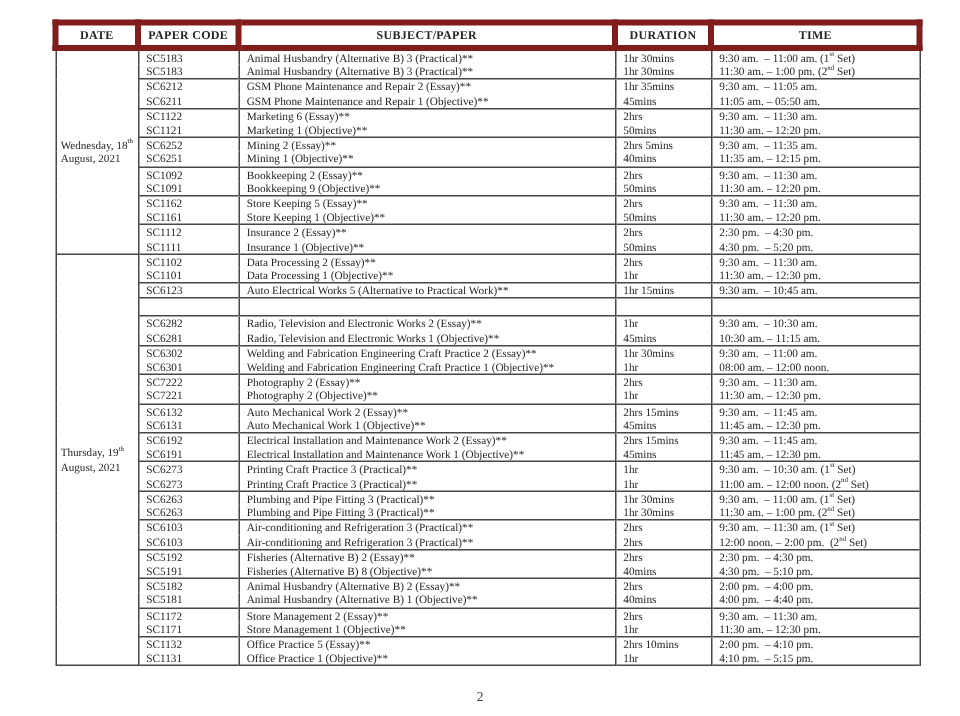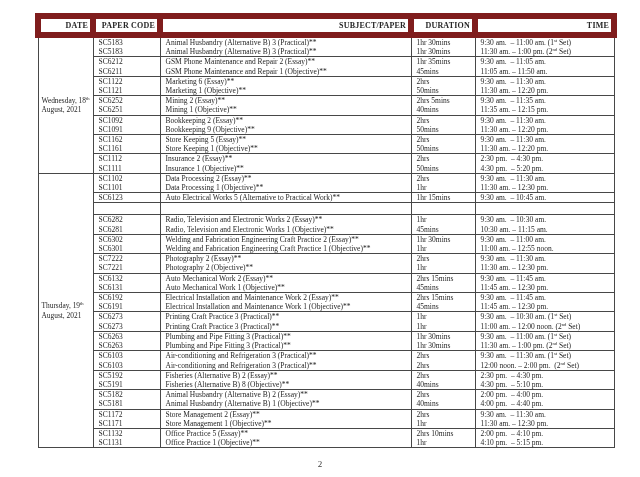--- a/index.html
+++ b/index.html
@@ -13,23 +13,23 @@
     position:absolute;left:35px;top:13px;width:576px;
     border-collapse:collapse;table-layout:fixed;
     border:1.4px solid #474747;
   }
   col.c-date{width:55px;}
   col.c-code{width:67px;}
   col.c-subject{width:251px;}
   col.c-duration{width:64px;}
   col.c-time{width:139px;}
   th{
-    border:6px solid #7f1d1d;
+    border:4px solid #7f1d1d;
     font-size:8px;font-weight:bold;letter-spacing:.2px;
-    height:13px;text-align:right;padding:0 2px;
+    height:13px;text-align:center;padding:0 2px;
     white-space:nowrap;overflow:hidden;margin-top:24px;
   }
   td{
     border-left:1px solid #474747;border-right:1px solid #474747;
     font-size:7.5px;height:9px;line-height:9.2px;
     padding:0 1px 0 5px;vertical-align:middle;
     white-space:pre;overflow:hidden;
   }
   tr.group-start td{border-top:1px solid #474747;}
   tr.spacer td{height:11px;}
@@ -81,21 +81,21 @@
         <tr class="group-start">
           <td>SC6212</td>
           <td>GSM Phone Maintenance and Repair 2 (Essay)**</td>
           <td>1hr 35mins</td>
           <td>9:30 am.  – 11:05 am.</td>
         </tr>
         <tr>
           <td>SC6211</td>
           <td>GSM Phone Maintenance and Repair 1 (Objective)**</td>
           <td>45mins</td>
-          <td>11:05 am. – 11:50 am.</td>
+          <td>11:05 am. – 05:50 am.</td>
         </tr>
         <tr class="group-start">
           <td>SC1122</td>
           <td>Marketing 6 (Essay)**</td>
           <td>2hrs</td>
           <td>9:30 am.  – 11:30 am.</td>
         </tr>
         <tr>
           <td>SC1121</td>
           <td>Marketing 1 (Objective)**</td>
@@ -190,21 +190,21 @@
         <tr class="group-start">
           <td>SC6302</td>
           <td>Welding and Fabrication Engineering Craft Practice 2 (Essay)**</td>
           <td>1hr 30mins</td>
           <td>9:30 am.  – 11:00 am.</td>
         </tr>
         <tr>
           <td>SC6301</td>
           <td>Welding and Fabrication Engineering Craft Practice 1 (Objective)**</td>
           <td>1hr</td>
-          <td>11:00 am. – 12:55 noon.</td>
+          <td>08:00 am. – 12:00 noon.</td>
         </tr>
         <tr class="group-start">
           <td>SC7222</td>
           <td>Photography 2 (Essay)**</td>
           <td>2hrs</td>
           <td>9:30 am.  – 11:30 am.</td>
         </tr>
         <tr>
           <td>SC7221</td>
           <td>Photography 2 (Objective)**</td>

